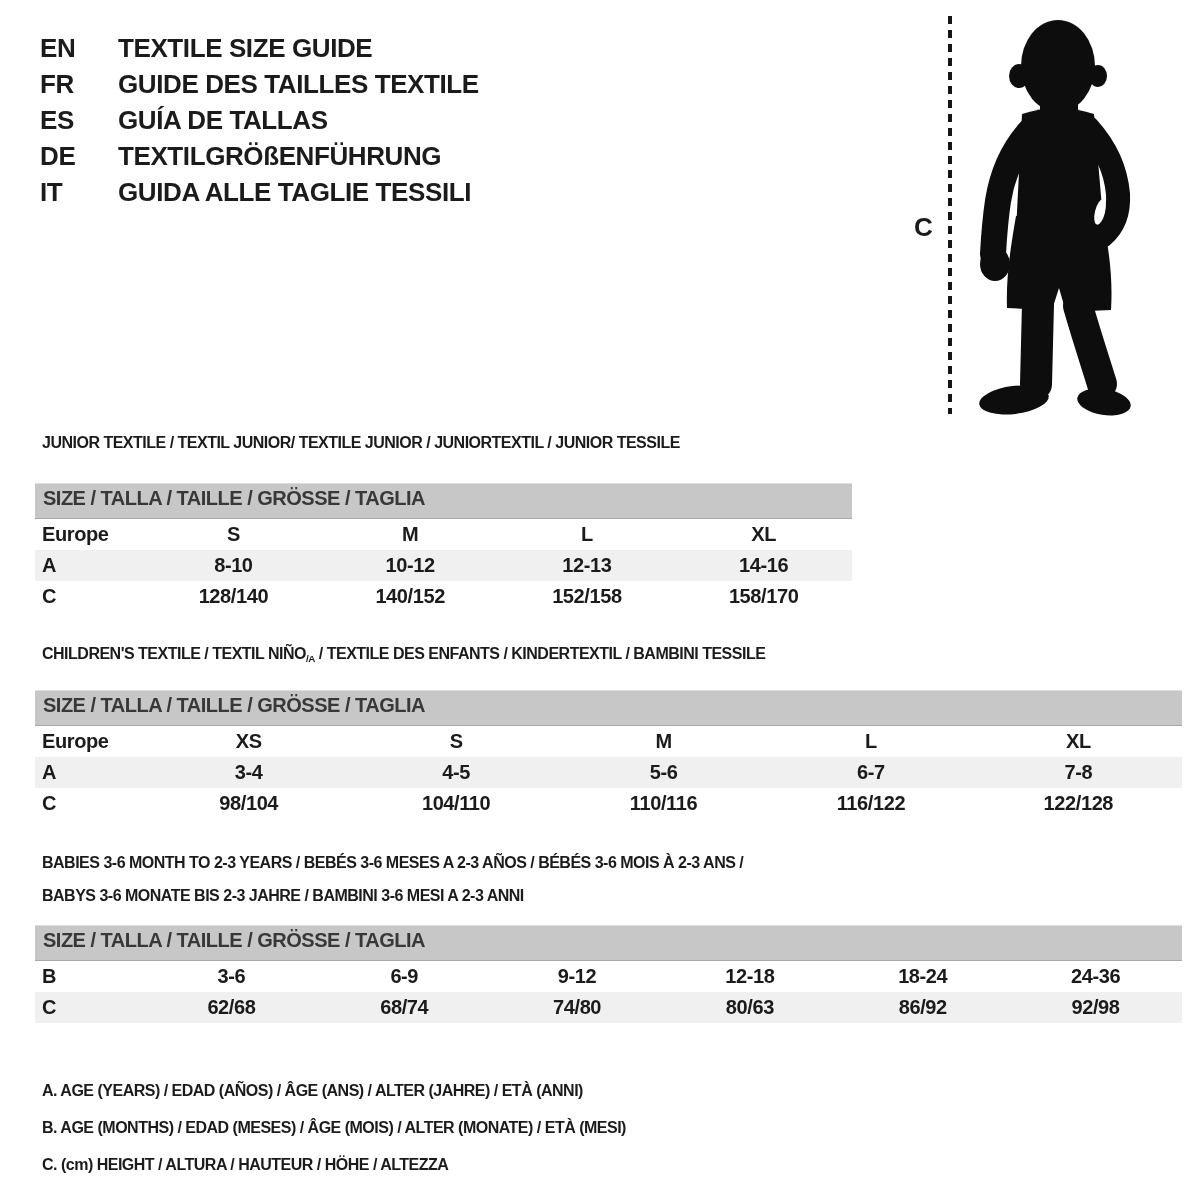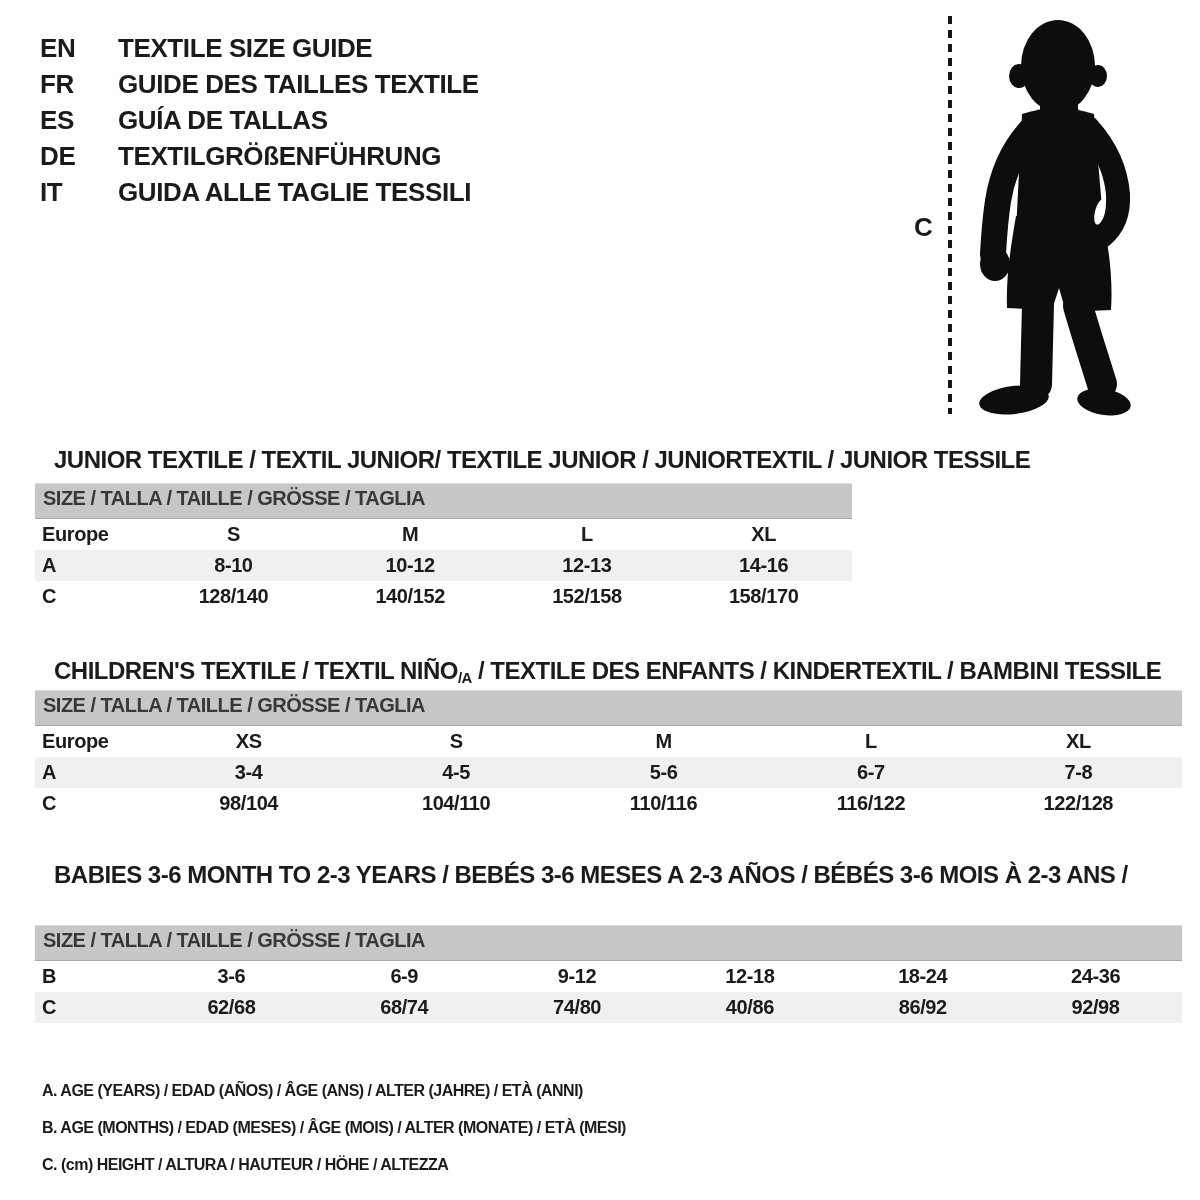--- a/index.html
+++ b/index.html
@@ -18,22 +18,22 @@
   .lang-code{width:78px;}
   
   .dash-line{
     position:absolute;left:948px;top:16px;width:4px;height:398px;
     background-image:repeating-linear-gradient(to bottom,#161616 0 8px,transparent 8px 14px);
   }
   .c-label{position:absolute;left:914px;top:212px;font-size:26px;font-weight:700;}
   .baby-svg{position:absolute;left:962px;top:16px;}
   
   .sec-title{
-    position:absolute;left:42px;margin:12px;
-    font-size:24px;font-weight:700;letter-spacing:-0.5px;white-space:nowrap;
+    position:absolute;left:42px;margin:0;
+    font-size:16px;font-weight:700;letter-spacing:-0.5px;white-space:nowrap;
   }
   .sec-title .sub{font-size:0.62em;vertical-align:-0.28em;}
   .two-line{line-height:33px;}
   
   .size-table{position:absolute;left:35px;}
   .w-narrow{width:817px;}
   .w-wide{width:1147px;}
   .size-bar{
     height:36px;line-height:28px;
     background:#c7c7c7;
@@ -154,39 +154,40 @@
           <span class="tcell">104/110</span>
           <span class="tcell">110/116</span>
           <span class="tcell">116/122</span>
           <span class="tcell">122/128</span>
         </div>
       </div>
   </div>
 
   <h2 class="sec-title two-line" style="top:846px;">
     <span>BABIES 3-6 MONTH TO 2-3 YEARS / BEBÉS 3-6 MESES A 2-3 AÑOS / BÉBÉS 3-6 MOIS À 2-3 ANS /</span><br>
+    <span>BABYS 3-6 MONATE BIS 2-3 JAHRE / BAMBINI 3-6 MESI A 2-3 ANNI</span>
   </h2>
   <div class="size-table w-wide" style="top:925px;">
     <div class="size-bar">SIZE / TALLA / TAILLE / GRÖSSE / TAGLIA</div>
     <div>
         <div class="trow">
           <span class="tlabel">B</span>
           <span class="tcell">3-6</span>
           <span class="tcell">6-9</span>
           <span class="tcell">9-12</span>
           <span class="tcell">12-18</span>
           <span class="tcell">18-24</span>
           <span class="tcell">24-36</span>
         </div>
         <div class="trow shaded">
           <span class="tlabel">C</span>
           <span class="tcell">62/68</span>
           <span class="tcell">68/74</span>
           <span class="tcell">74/80</span>
-          <span class="tcell">40/86</span>
+          <span class="tcell">80/63</span>
           <span class="tcell">86/92</span>
           <span class="tcell">92/98</span>
         </div>
       </div>
   </div>
 
   <div class="legend">
     <div class="legend-line">A. AGE (YEARS) / EDAD (AÑOS) / ÂGE (ANS) / ALTER (JAHRE) / ETÀ (ANNI)</div>
     <div class="legend-line">B. AGE (MONTHS) / EDAD (MESES) / ÂGE (MOIS) / ALTER (MONATE) / ETÀ (MESI)</div>
     <div class="legend-line">C. (cm) HEIGHT / ALTURA / HAUTEUR / HÖHE / ALTEZZA</div>

